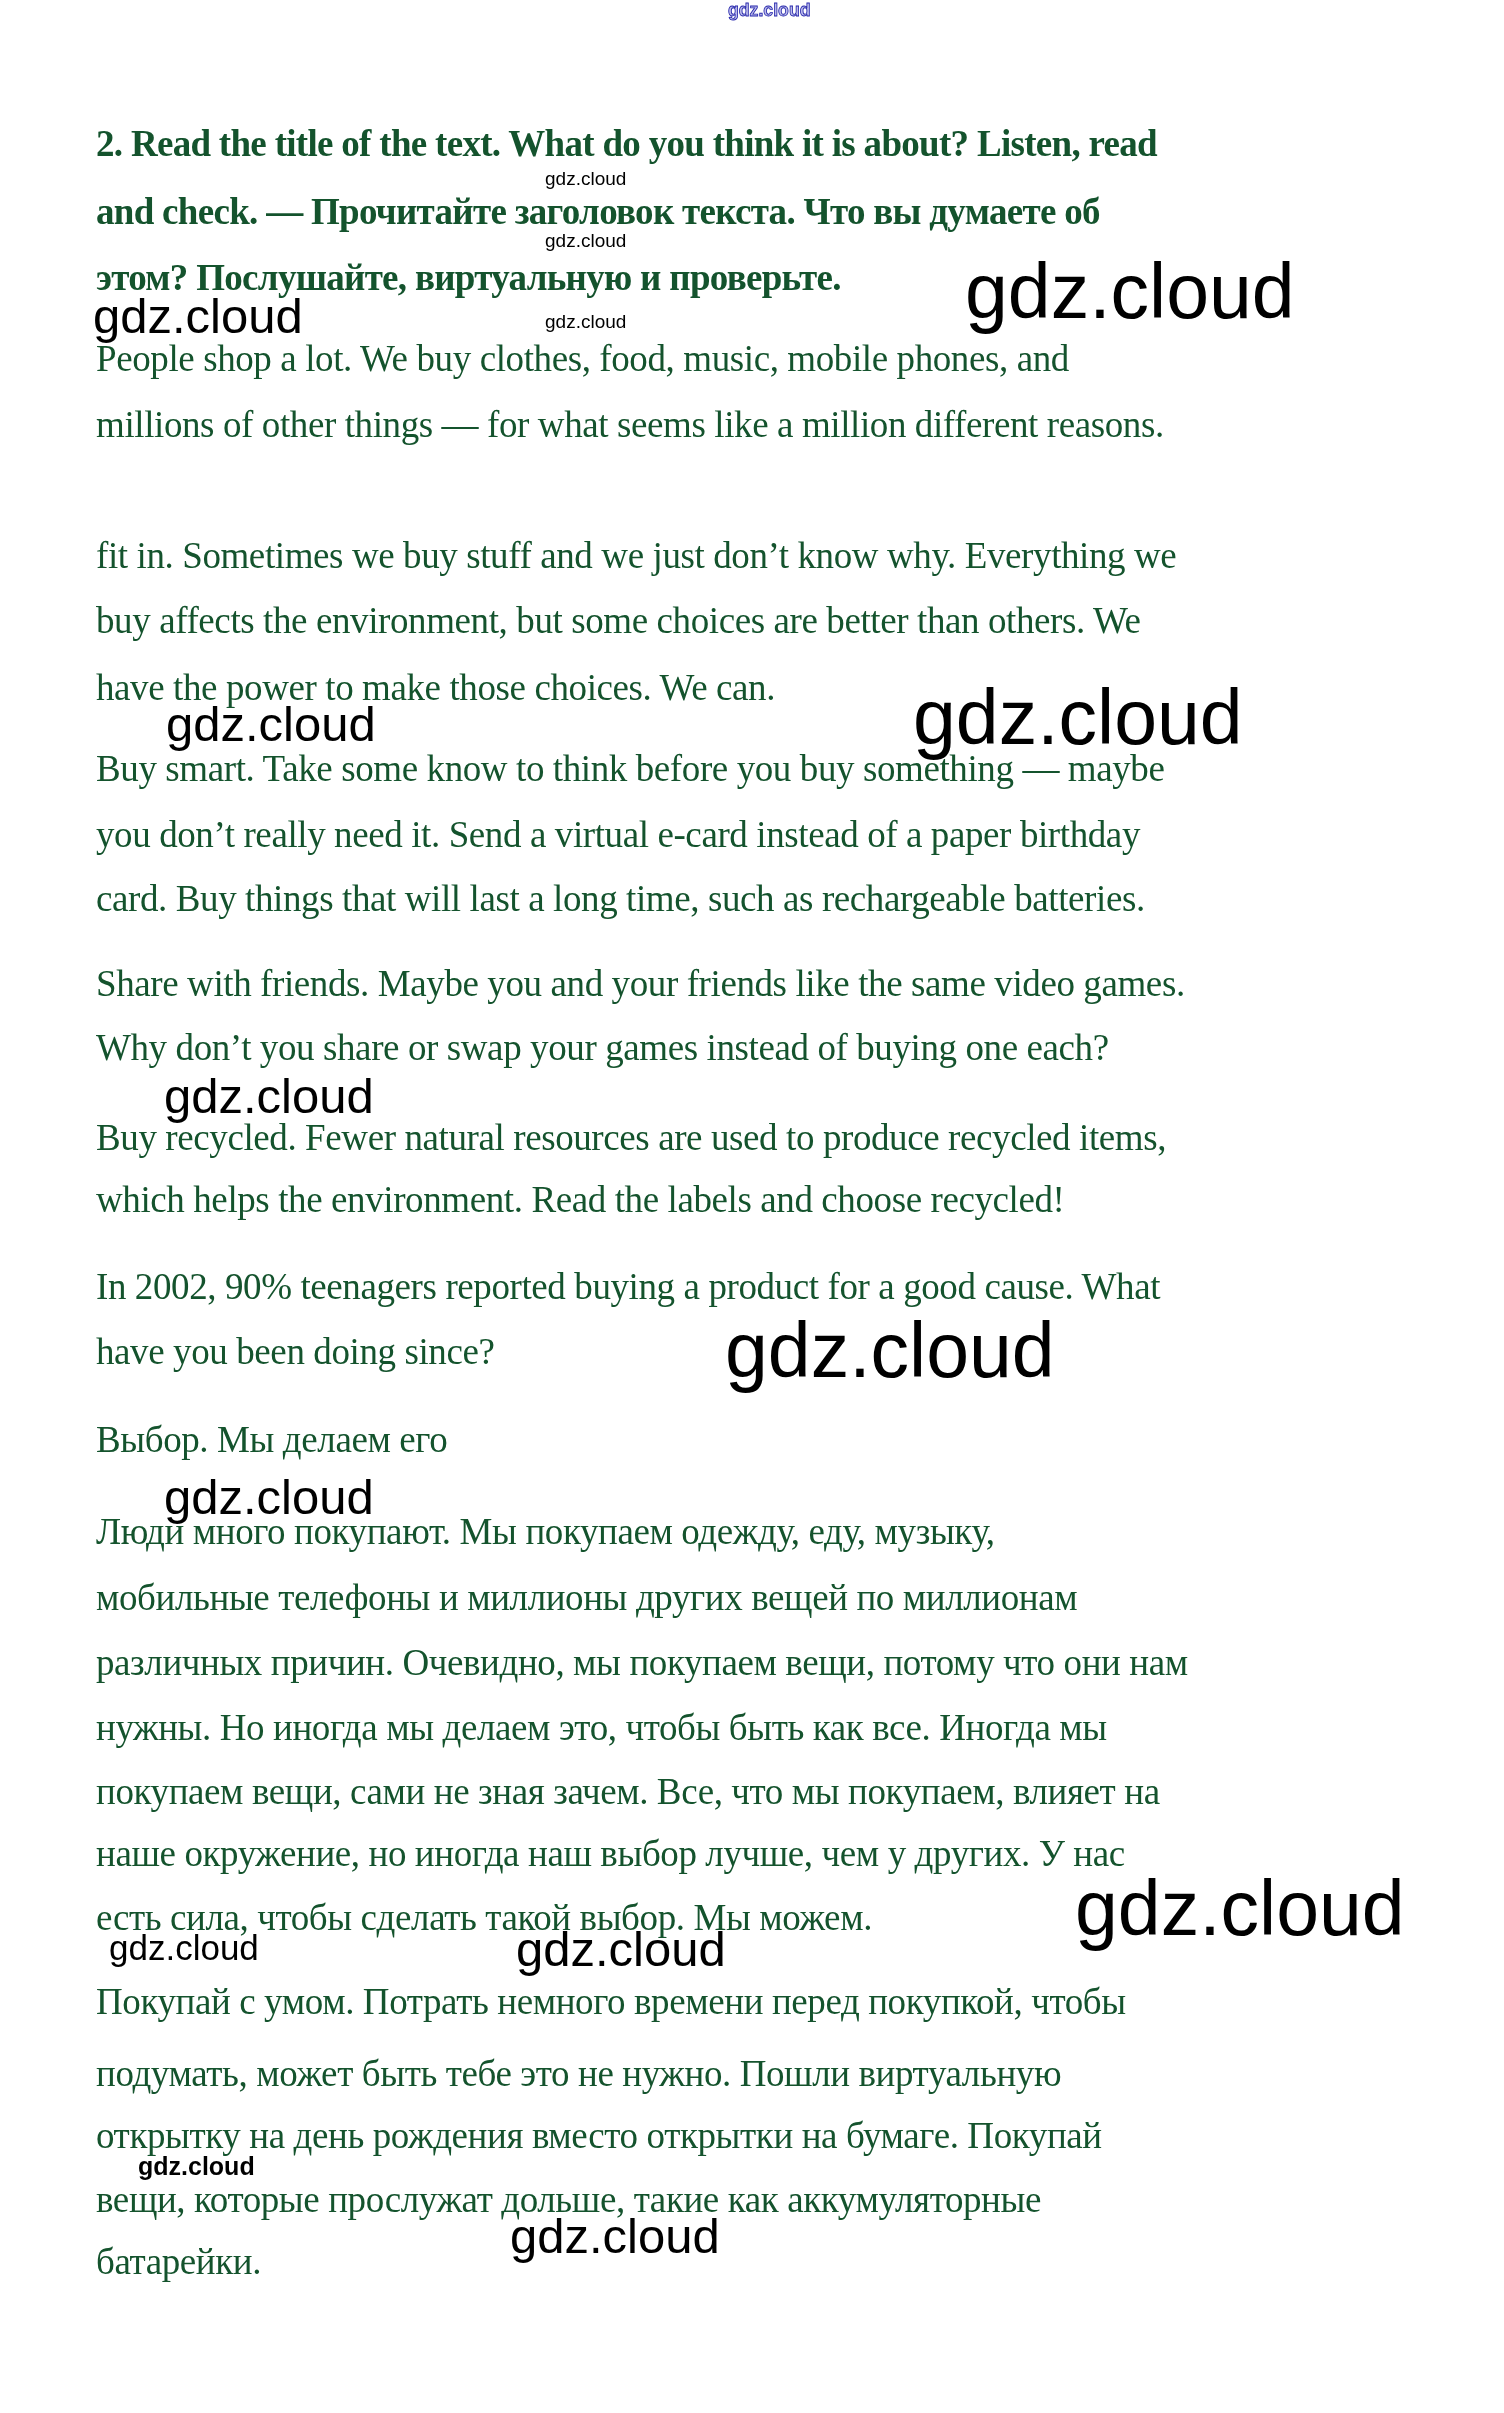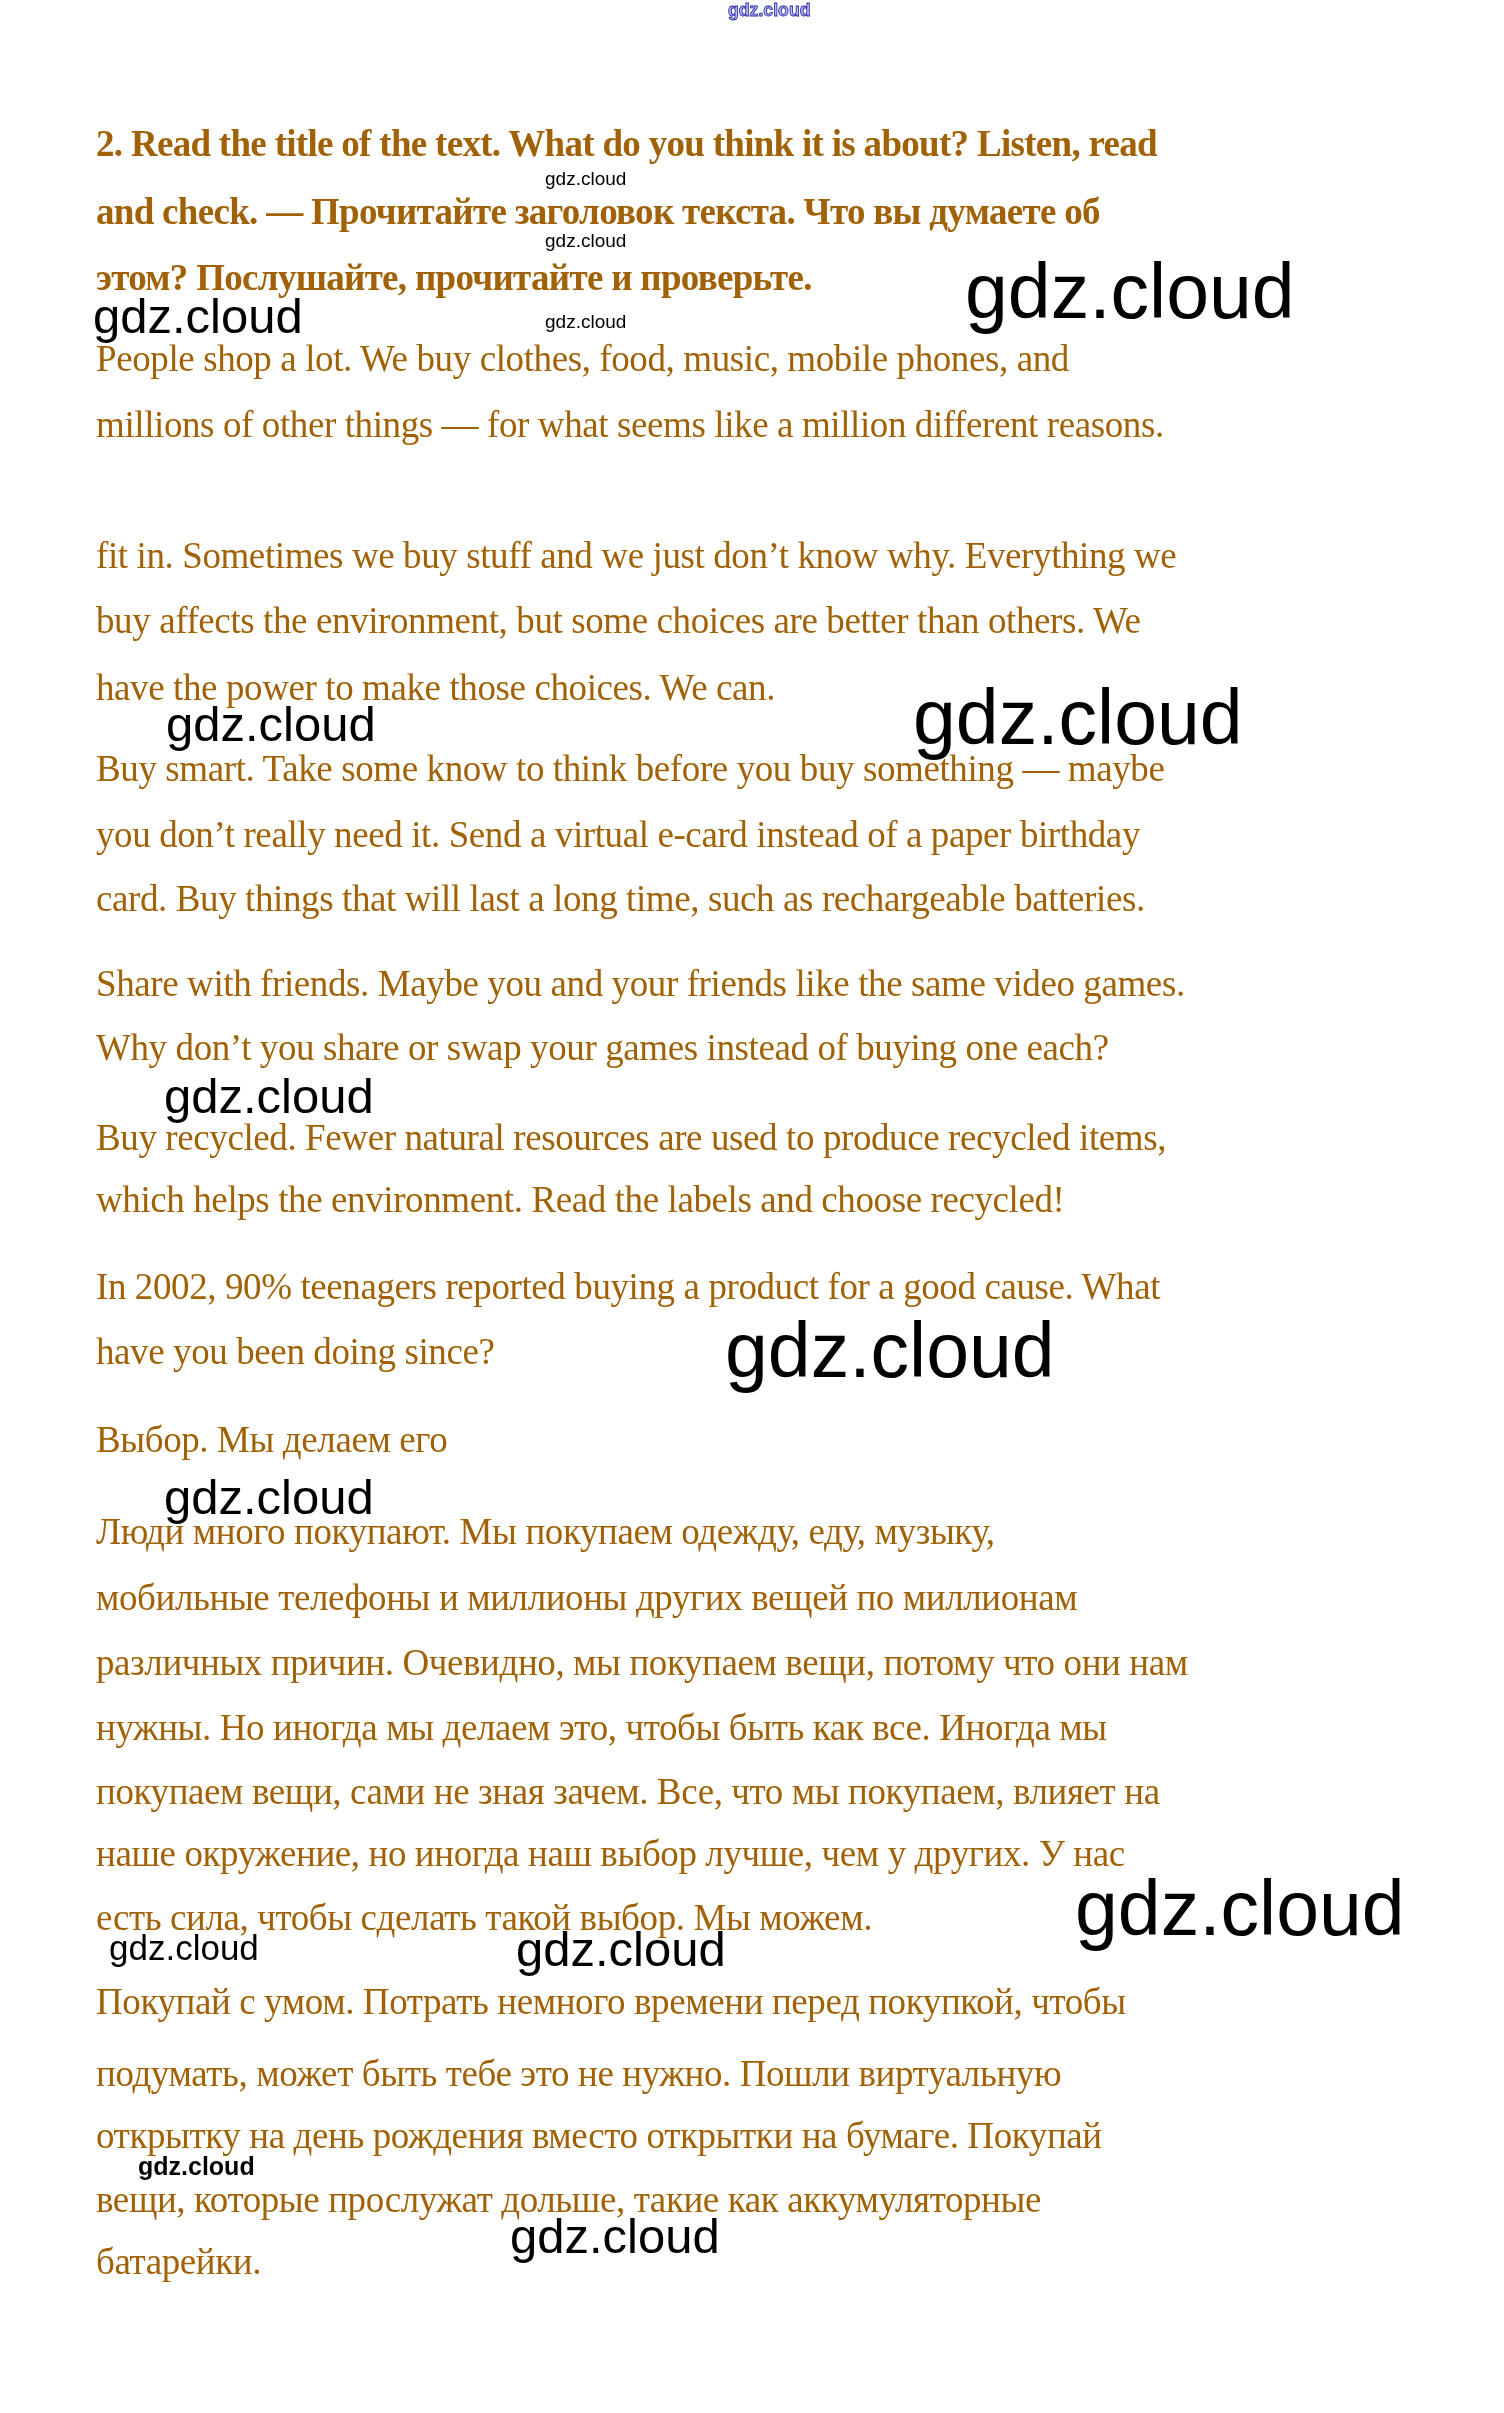--- a/index.html
+++ b/index.html
@@ -12,21 +12,21 @@
     font-family: "Liberation Serif", serif;
     color: #000000;
   }
   .ln {
     position: absolute;
     left: 96px;
     white-space: nowrap;
     line-height: 1;
     font-size: 37px;
     letter-spacing: -0.4px;
-    color: #a16207;
+    color: #14532d;
   }
   .ttl {
     font-weight: bold;
     letter-spacing: -0.7px;
   }
   .wm {
     position: absolute;
     font-family: "Liberation Sans", sans-serif;
     white-space: nowrap;
     line-height: 1;
@@ -61,21 +61,21 @@
   <div class="wm wm-big" style="left:725px;  top:1312px;">gdz.cloud</div>
   <div class="wm wm-med" style="left:164px;  top:1473px;">gdz.cloud</div>
   <div class="wm wm-big" style="left:1075px; top:1870px;">gdz.cloud</div>
   <div class="wm wm-smed" style="left:109px;  top:1930px;">gdz.cloud</div>
   <div class="wm wm-med" style="left:516px;  top:1925px;">gdz.cloud</div>
   <div class="wm wm-tinyb" style="left:138px;  top:2154px;">gdz.cloud</div>
   <div class="wm wm-med" style="left:510px;  top:2212px;">gdz.cloud</div>
 
   <div class="ln ttl" style="top:125px;">2. Read the title of the text. What do you think it is about? Listen, read</div>
   <div class="ln ttl" style="top:193px;">and check. — Прочитайте заголовок текста. Что вы думаете об</div>
-  <div class="ln ttl" style="top:259px;">этом? Послушайте, прочитайте и проверьте.</div>
+  <div class="ln ttl" style="top:259px;">этом? Послушайте, виртуальную и проверьте.</div>
 
   <div class="ln" style="top:340px;">People shop a lot. We buy clothes, food, music, mobile phones, and</div>
   <div class="ln" style="top:406px;">millions of other things — for what seems like a million different reasons.</div>
   <div class="ln" style="top:537px;">fit in. Sometimes we buy stuff and we just don’t know why. Everything we</div>
   <div class="ln" style="top:602px;">buy affects the environment, but some choices are better than others. We</div>
   <div class="ln" style="top:669px;">have the power to make those choices. We can.</div>
   <div class="ln" style="top:750px;">Buy smart. Take some know to think before you buy something — maybe</div>
   <div class="ln" style="top:816px;">you don’t really need it. Send a virtual e-card instead of a paper birthday</div>
   <div class="ln" style="top:880px;">card. Buy things that will last a long time, such as rechargeable batteries.</div>
   <div class="ln" style="top:965px;">Share with friends. Maybe you and your friends like the same video games.</div>

